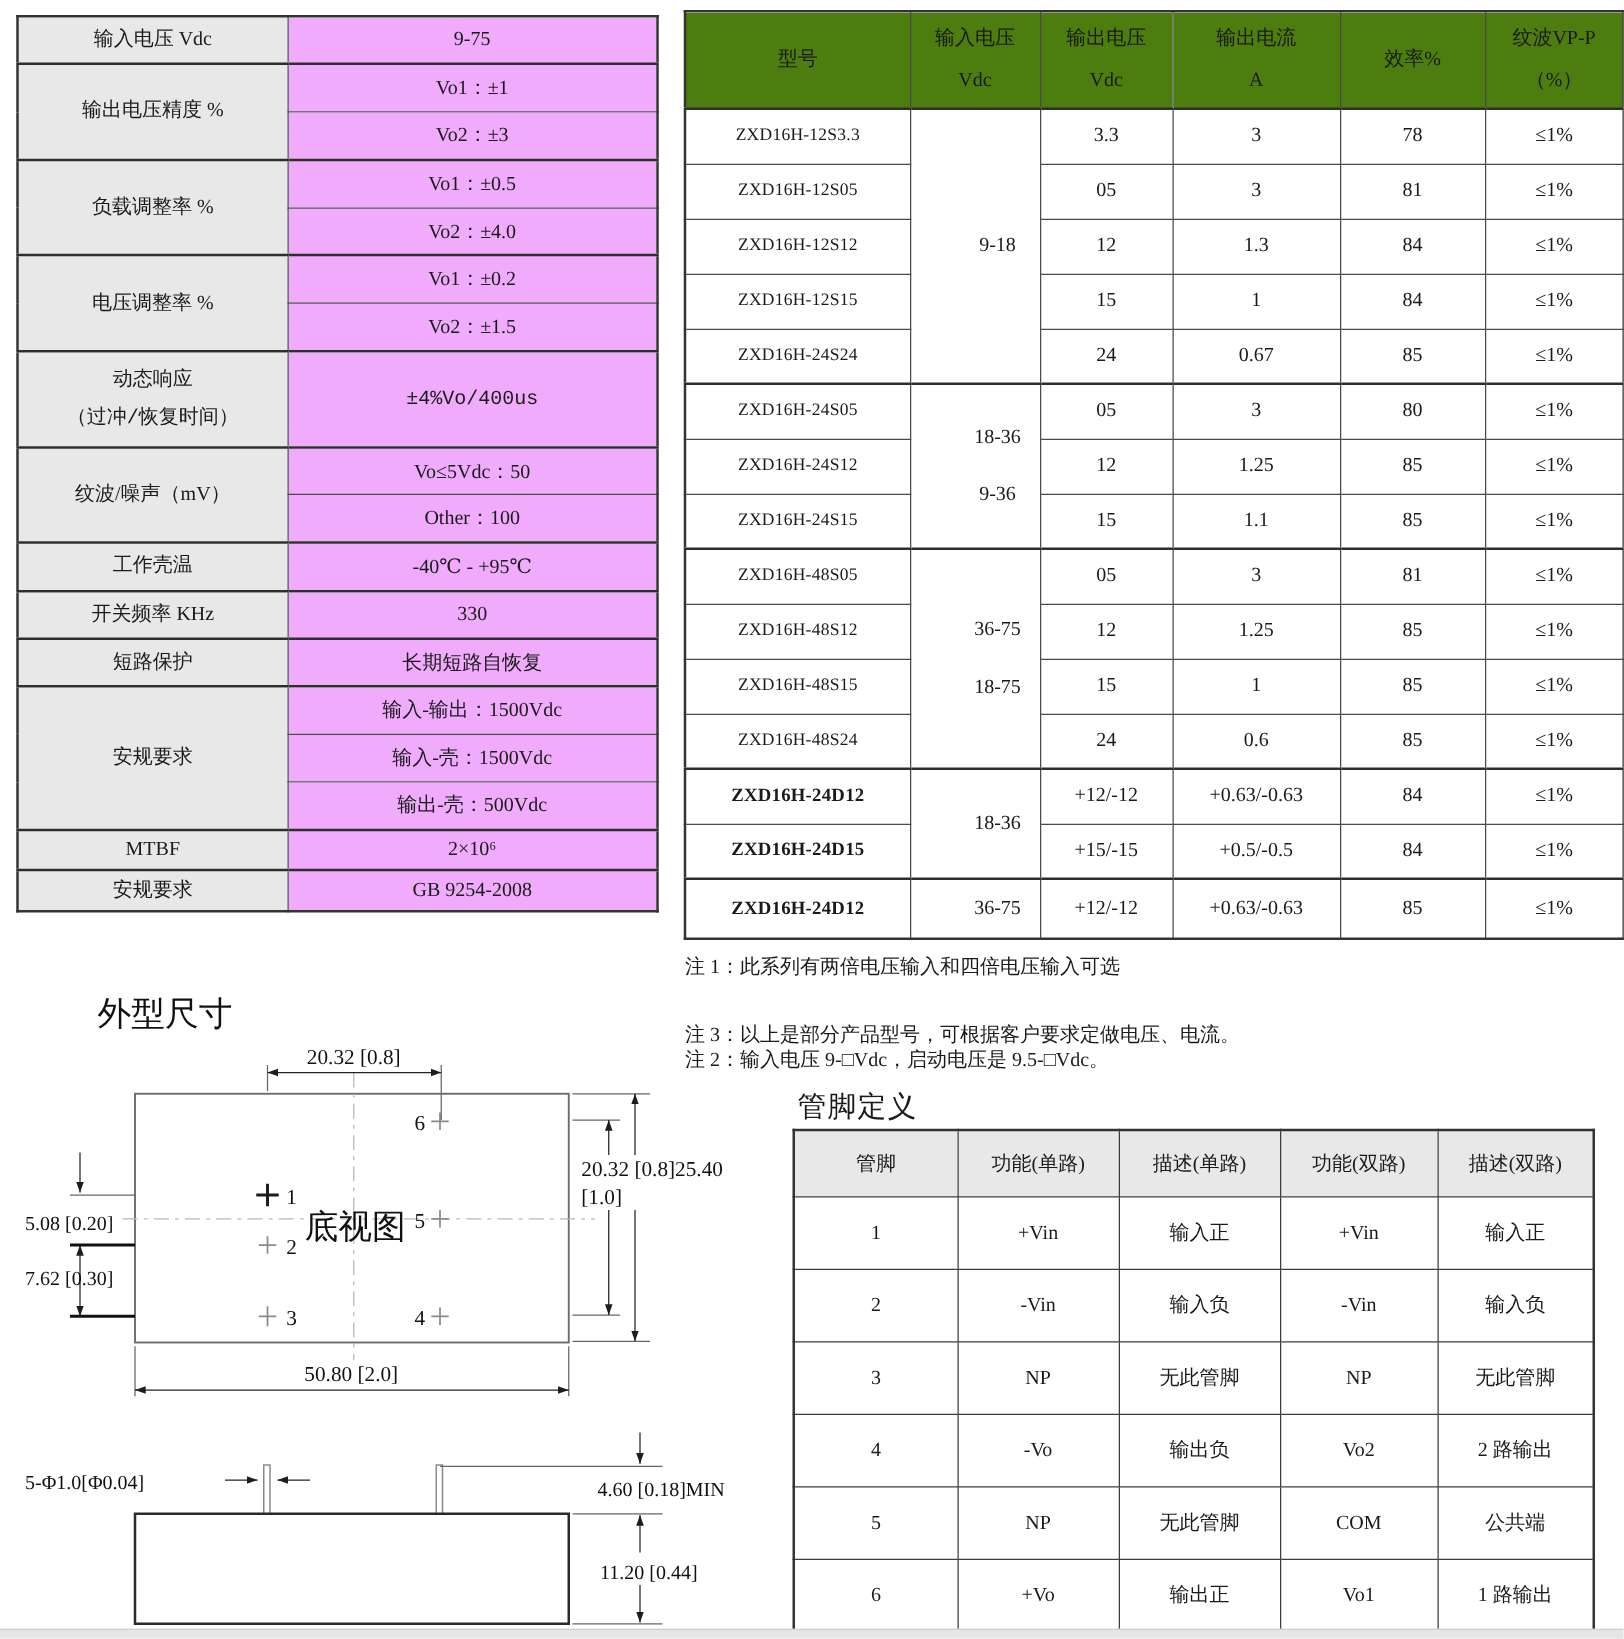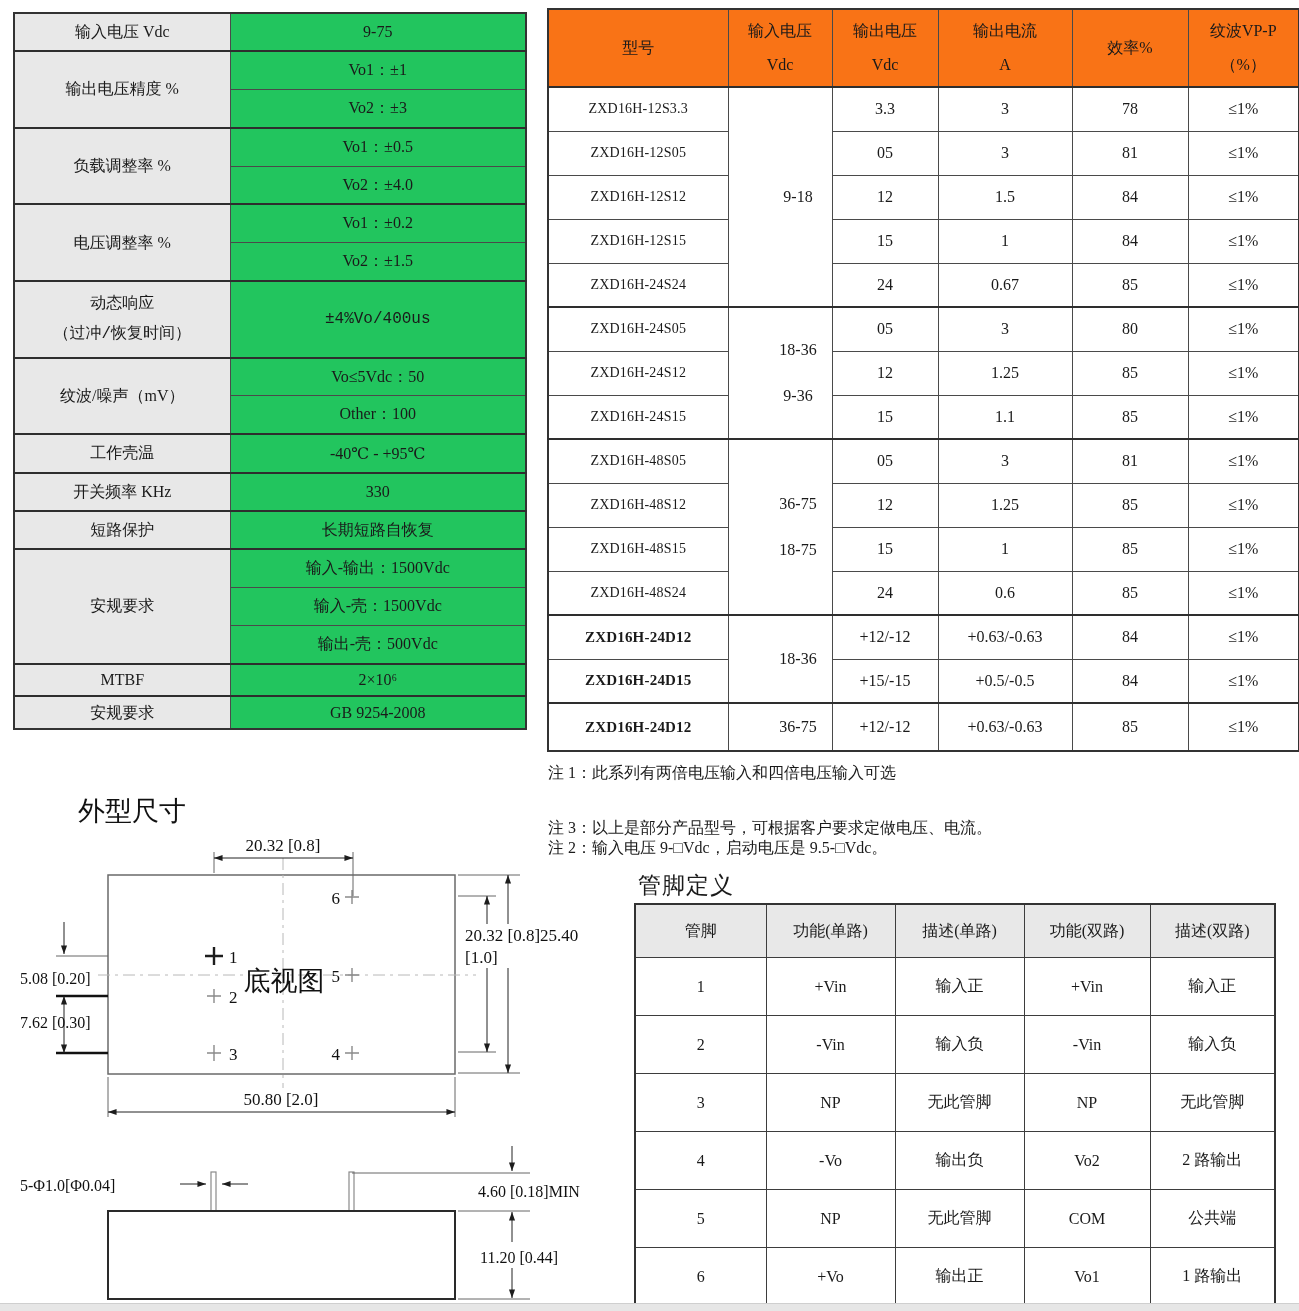--- a/index.html
+++ b/index.html
@@ -11,30 +11,30 @@
   table{border-collapse:collapse;table-layout:fixed;}
   td,th{overflow:hidden;}
 
   
   .spec-table{position:absolute;left:13px;top:12px;width:512px;border:2px solid #333;}
   .spec-table td{
     border:1px solid #4a4a4a;text-align:center;vertical-align:middle;
     font-size:16px;padding:0 4px;
   }
   .spec-table td.lbl{background:#e8e8e8;white-space:pre-line;line-height:1.9;}
-  .spec-table td.val{background:#22c55e;}
+  .spec-table td.val{background:#f0abfc;}
   .spec-table tr.gs td{border-top:2px solid #2e2e2e;}
 
   
   .model-table{position:absolute;left:547px;top:8px;width:751px;border:2px solid #333;}
   .model-table th,.model-table td{
     border:1px solid #4a4a4a;text-align:center;vertical-align:middle;
     font-weight:normal;font-size:16px;padding:0 2px;white-space:pre-line;
   }
-  .model-table thead th{background:#f97316;height:76px;line-height:34px;border-bottom:2px solid #2e2e2e;}
+  .model-table thead th{background:#4d7c0f;height:76px;line-height:34px;border-bottom:2px solid #2e2e2e;}
   .model-table td.mname{font-size:14px;letter-spacing:.2px;}
   .model-table td.bold{font-weight:bold;font-size:15px;}
   .model-table td.inp{line-height:46px;padding-left:38px;}
   .model-table tr.gs td{border-top:2px solid #2e2e2e;}
 
   
   .note{position:absolute;left:548px;font-size:16px;white-space:nowrap;}
 
   
   .pin-title{position:absolute;left:638px;top:870px;font-size:23px;letter-spacing:1px;}
@@ -178,21 +178,21 @@
       <tr style="height: 44px;">
         <td class="mname">ZXD16H-12S05</td>
         <td>05</td>
         <td>3</td>
         <td>81</td>
         <td>≤1%</td>
       </tr>
       <tr style="height: 44px;">
         <td class="mname">ZXD16H-12S12</td>
         <td>12</td>
-        <td>1.5</td>
+        <td>1.3</td>
         <td>84</td>
         <td>≤1%</td>
       </tr>
       <tr style="height: 44px;">
         <td class="mname">ZXD16H-12S15</td>
         <td>15</td>
         <td>1</td>
         <td>84</td>
         <td>≤1%</td>
       </tr>

